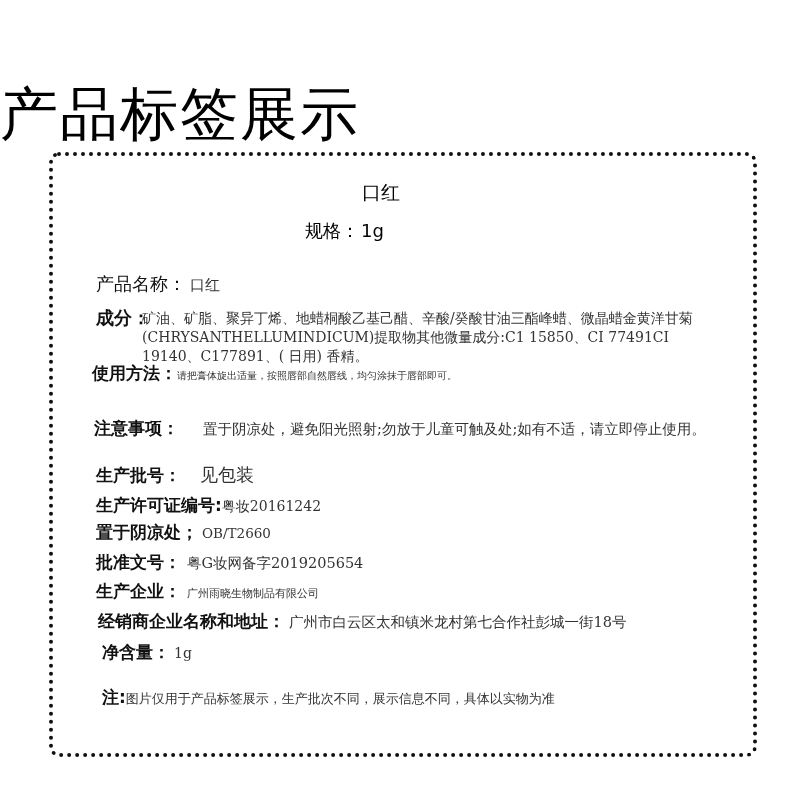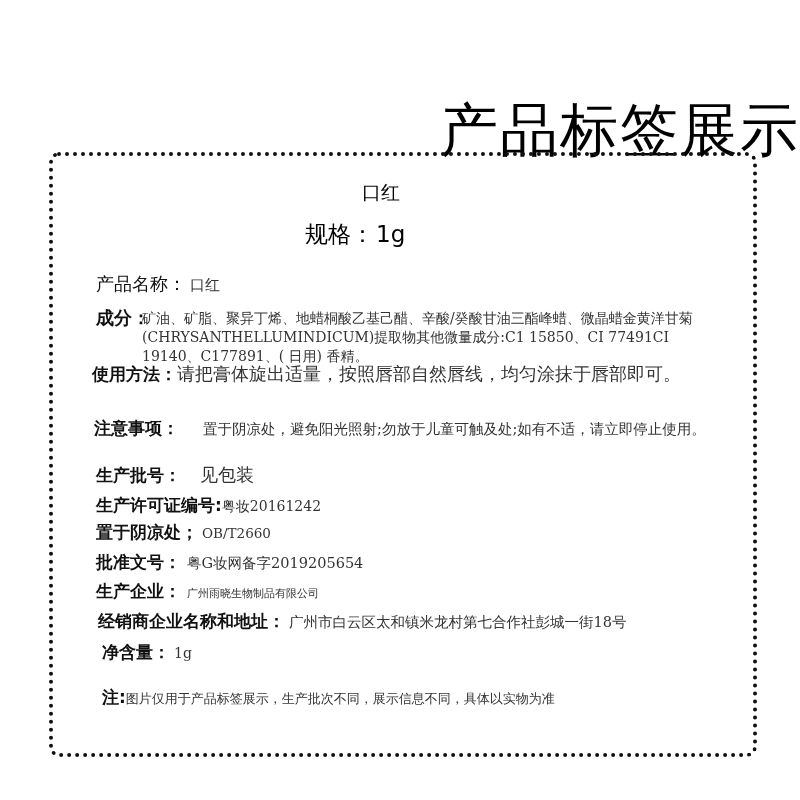--- a/index.html
+++ b/index.html
@@ -2,46 +2,46 @@
 <html><head>
   <meta charset="utf-8">
   <style>
     html, body { margin: 0; padding: 0; background: #ffffff; }
     body {
       width: 800px; height: 800px; position: relative; overflow: hidden;
       font-family: "DejaVu Sans", "Liberation Sans", sans-serif;
       color: #111111;
     }
     .page-title {
-      position: absolute; left: 0; top: 56px; width: 800px;
-      text-align: right; font-size: 58px; font-weight: normal;
+      position: absolute; left: 0; top: 40px; width: 800px;
+      text-align: left; font-size: 58px; font-weight: normal;
       letter-spacing: 2px; line-height: 70px; color: #000;
     }
     .label-box {
       position: absolute; left: 49px; top: 152px; width: 708px; height: 605px;
       border: 4px dotted #111; border-radius: 10px; box-sizing: border-box;
     }
     .abs { position: absolute; white-space: nowrap; }
     .product-head { left: 362px; top: 180px; font-size: 19px; color: #000; }
-    .spec { left: 305px; top: 219px; font-size: 23px; color: #000; }
+    .spec { left: 305px; top: 219px; font-size: 18px; color: #000; }
     .spec .val { margin-left: 2px; }
     .k { font-weight: bold; color: #111; margin-left: 16px; }
     .k.light { font-weight: normal; }
     .v { font-family: "DejaVu Serif", "Liberation Serif", serif; color: #333; }
     .row { position: absolute; left: 80px; white-space: nowrap; }
     .r-name { top: 272px; font-size: 18px; }
     .r-name .v { font-size: 15px; margin-left: 4px; }
     .r-ing { top: 306px; }
     .r-ing .k { font-size: 18px; position: absolute; left: 0; top: 0; }
     .r-ing .v {
       position: absolute; left: 62px; top: 3px; font-size: 14px;
       line-height: 19px; white-space: normal; width: 580px;
     }
     .r-use { top: 362px; font-size: 17px; left: 76px; }
-    .r-use .v { font-size: 18px; }
+    .r-use .v { font-size: 10px; }
     .r-note { top: 417px; font-size: 17px; left: 78px; }
     .r-note .k { position: absolute; left: 0; top: 0; }
     .r-note .v {
       position: absolute; left: 94px; top: 2px; font-size: 14.5px; line-height: 20px;
       white-space: normal; width: 560px; margin-left: 31px;
     }
     .r-batch { top: 463px; font-size: 17px; }
     .r-batch .v { font-size: 18px; margin-left: 19px; }
     .r-license { top: 494px; font-size: 17px; }
     .r-license .v { font-size: 14px; }

